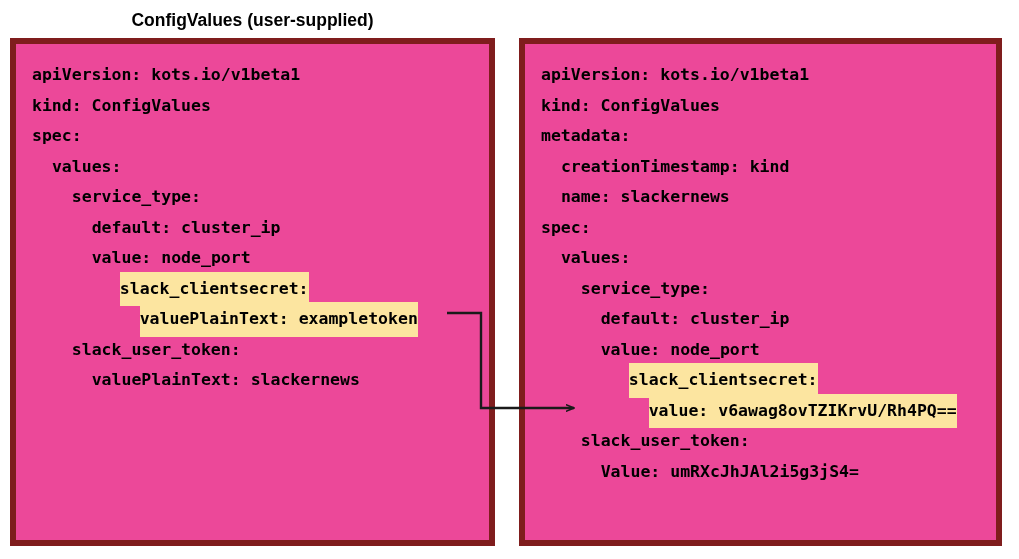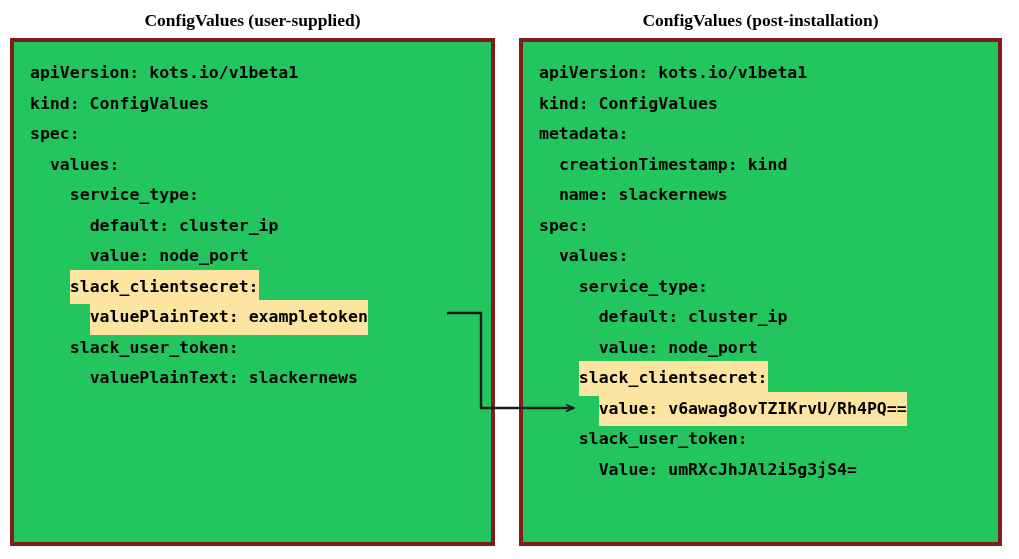--- a/index.html
+++ b/index.html
@@ -16,37 +16,37 @@
   }
 
   .diagram {
     position: absolute;
     inset: 0;
   }
 
   
   .panel-title {
     position: absolute;
-    font-family: Liberation Serif, serif;
+    font-family: Liberation Sans, sans-serif;
     font-size: 17.5px;
     font-weight: 700;
     color: #000000;
     letter-spacing: 0px;
     white-space: nowrap;
     text-align: center;
   }
   #title-left  { left: 10px;  top: 10px; width: 485px; }
   #title-right { left: 519px; top: 10px; width: 483px; }
 
   
   .panel {
     position: absolute;
     box-sizing: border-box;
-    background: #22c55e;
-    border: 4px solid #7f1d1d;
+    background: #ec4899;
+    border: 6px solid #7f1d1d;
     overflow: hidden;
   }
   #panel-left  { left: 10px;  top: 38px; width: 485px; height: 508px; }
   #panel-right { left: 519px; top: 38px; width: 483px; height: 508px; }
 
   .code-block {
     position: absolute;
     left: 0;
     top: 14px;
     width: 100%;
@@ -62,20 +62,21 @@
     font-weight: 700;
     color: #000000;
   }
   .code-line .seg {
     display: inline-block;
     padding: 2px 0 2px 0;
   }
   .code-line.hl .seg {
     background: #fce5a0;
     box-shadow: 0 0 0 0 #fce5a0;
+    margin-left: 48px;
   }
   .pad { display: inline-block; }
 
   
   #connector {
     position: absolute;
     left: 0;
     top: 0;
     width: 1019px;
     height: 559px;
@@ -98,21 +99,20 @@
         <div class="code-line"><span class="pad" style="width: 55.8px;"></span><span class="seg">service_type:</span></div>
         <div class="code-line"><span class="pad" style="width: 75.7px;"></span><span class="seg">default: cluster_ip</span></div>
         <div class="code-line"><span class="pad" style="width: 75.7px;"></span><span class="seg">value: node_port</span></div>
         <div class="code-line hl"><span class="pad" style="width: 55.8px;"></span><span class="seg">slack_clientsecret:</span></div>
         <div class="code-line hl"><span class="pad" style="width: 75.7px;"></span><span class="seg">valuePlainText: exampletoken</span></div>
         <div class="code-line"><span class="pad" style="width: 55.8px;"></span><span class="seg">slack_user_token:</span></div>
         <div class="code-line"><span class="pad" style="width: 75.7px;"></span><span class="seg">valuePlainText: slackernews</span></div>
       </div>
   </div>
 
-  <div class="panel-title" id="title-right">ConfigValues (post-installation)</div>
 
   <div class="panel" id="panel-right">
     <div class="code-block" id="code-right">
         <div class="code-line"><span class="pad" style="width: 16px;"></span><span class="seg">apiVersion: kots.io/v1beta1</span></div>
         <div class="code-line"><span class="pad" style="width: 16px;"></span><span class="seg">kind: ConfigValues</span></div>
         <div class="code-line"><span class="pad" style="width: 16px;"></span><span class="seg">metadata:</span></div>
         <div class="code-line"><span class="pad" style="width: 35.9px;"></span><span class="seg">creationTimestamp: kind</span></div>
         <div class="code-line"><span class="pad" style="width: 35.9px;"></span><span class="seg">name: slackernews</span></div>
         <div class="code-line"><span class="pad" style="width: 16px;"></span><span class="seg">spec:</span></div>
         <div class="code-line"><span class="pad" style="width: 35.9px;"></span><span class="seg">values:</span></div>

